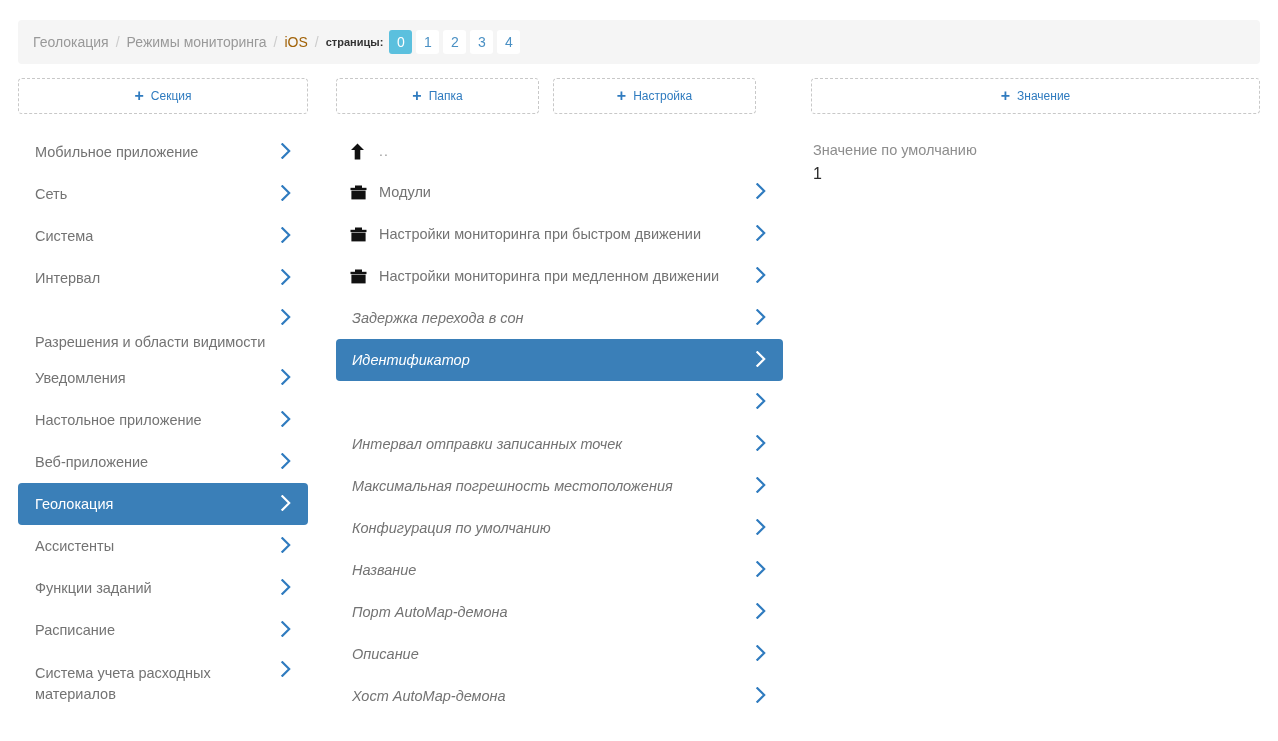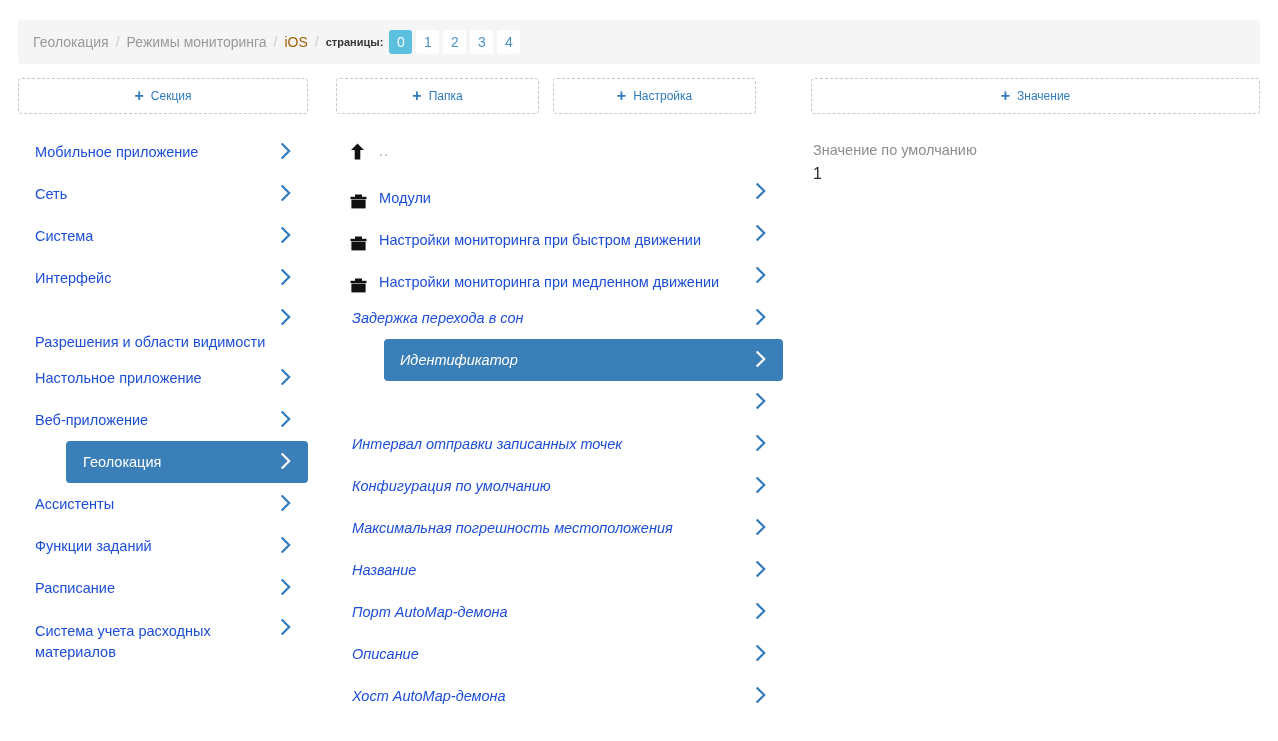--- a/index.html
+++ b/index.html
@@ -113,45 +113,45 @@
     display: flex;
     align-items: center;
     min-height: 42px;
     padding: 4px 14px 4px 16px;
     border-radius: 4px;
     cursor: pointer;
     user-select: none;
   }
   .row .row-text {
     font-size: 14.5px;
-    color: #1d4ed8;
+    color: #737373;
     line-height: 21px;
     flex: 1;
     padding-right: 18px;
   }
   .row .chev {
     position: absolute;
     right: 16px;
     top: 12px;
     width: 12px; height: 16px;
     color: #2f7bbf;
     display: block;
   }
-  .row.selected { background: #3a7fb8; margin-left: 48px; }
+  .row.selected { background: #3a7fb8; }
   .row.selected .row-text { color: #ffffff; }
   .row.selected .chev { color: #ffffff; }
 
   .row.two-line { min-height: 58px; align-items: flex-end; padding-top: 9px; }
   .row.two-line .chev { top: 10px; }
 
   
   .col-sections .row { margin-bottom: 0px; }
 
   
-  .row.has-icon { padding-left: 14px; align-items: flex-end; }
+  .row.has-icon { padding-left: 14px; }
   .icon-slot {
     width: 29px;
     flex: 0 0 29px;
     display: flex;
     align-items: center;
     color: #111111;
   }
   .row.no-icon .row-text { padding-left: 1px; }
   .tree-row-indent { padding-left: 15px; font-style: italic; }
 
@@ -227,27 +227,33 @@
               <path d="M2.2 1.3 L9.4 8.5 L2.2 15.7" fill="none" stroke="currentColor" stroke-width="2.3" stroke-linecap="square" stroke-linejoin="miter"></path>
             </svg>
           </div>
           <div class="row no-icon">
             <span class="row-text">Система</span>
             <svg class="chev" width="12" height="17" viewBox="0 0 12 17" aria-hidden="true">
               <path d="M2.2 1.3 L9.4 8.5 L2.2 15.7" fill="none" stroke="currentColor" stroke-width="2.3" stroke-linecap="square" stroke-linejoin="miter"></path>
             </svg>
           </div>
           <div class="row no-icon">
-            <span class="row-text">Интерфейс</span>
+            <span class="row-text">Интервал</span>
             <svg class="chev" width="12" height="17" viewBox="0 0 12 17" aria-hidden="true">
               <path d="M2.2 1.3 L9.4 8.5 L2.2 15.7" fill="none" stroke="currentColor" stroke-width="2.3" stroke-linecap="square" stroke-linejoin="miter"></path>
             </svg>
           </div>
           <div class="row no-icon two-line">
             <span class="row-text">Разрешения и области видимости</span>
+            <svg class="chev" width="12" height="17" viewBox="0 0 12 17" aria-hidden="true">
+              <path d="M2.2 1.3 L9.4 8.5 L2.2 15.7" fill="none" stroke="currentColor" stroke-width="2.3" stroke-linecap="square" stroke-linejoin="miter"></path>
+            </svg>
+          </div>
+          <div class="row no-icon">
+            <span class="row-text">Уведомления</span>
             <svg class="chev" width="12" height="17" viewBox="0 0 12 17" aria-hidden="true">
               <path d="M2.2 1.3 L9.4 8.5 L2.2 15.7" fill="none" stroke="currentColor" stroke-width="2.3" stroke-linecap="square" stroke-linejoin="miter"></path>
             </svg>
           </div>
           <div class="row no-icon">
             <span class="row-text">Настольное приложение</span>
             <svg class="chev" width="12" height="17" viewBox="0 0 12 17" aria-hidden="true">
               <path d="M2.2 1.3 L9.4 8.5 L2.2 15.7" fill="none" stroke="currentColor" stroke-width="2.3" stroke-linecap="square" stroke-linejoin="miter"></path>
             </svg>
           </div>
@@ -368,27 +374,27 @@
                 <path d="M2.2 1.3 L9.4 8.5 L2.2 15.7" fill="none" stroke="currentColor" stroke-width="2.3" stroke-linecap="square" stroke-linejoin="miter"></path>
               </svg>
             </div>
             <div class="row no-icon tree-row-indent">
               <span class="row-text">Интервал отправки записанных точек</span>
               <svg class="chev" width="12" height="17" viewBox="0 0 12 17" aria-hidden="true">
                 <path d="M2.2 1.3 L9.4 8.5 L2.2 15.7" fill="none" stroke="currentColor" stroke-width="2.3" stroke-linecap="square" stroke-linejoin="miter"></path>
               </svg>
             </div>
             <div class="row no-icon tree-row-indent">
+              <span class="row-text">Максимальная погрешность местоположения</span>
+              <svg class="chev" width="12" height="17" viewBox="0 0 12 17" aria-hidden="true">
+                <path d="M2.2 1.3 L9.4 8.5 L2.2 15.7" fill="none" stroke="currentColor" stroke-width="2.3" stroke-linecap="square" stroke-linejoin="miter"></path>
+              </svg>
+            </div>
+            <div class="row no-icon tree-row-indent">
               <span class="row-text">Конфигурация по умолчанию</span>
-              <svg class="chev" width="12" height="17" viewBox="0 0 12 17" aria-hidden="true">
-                <path d="M2.2 1.3 L9.4 8.5 L2.2 15.7" fill="none" stroke="currentColor" stroke-width="2.3" stroke-linecap="square" stroke-linejoin="miter"></path>
-              </svg>
-            </div>
-            <div class="row no-icon tree-row-indent">
-              <span class="row-text">Максимальная погрешность местоположения</span>
               <svg class="chev" width="12" height="17" viewBox="0 0 12 17" aria-hidden="true">
                 <path d="M2.2 1.3 L9.4 8.5 L2.2 15.7" fill="none" stroke="currentColor" stroke-width="2.3" stroke-linecap="square" stroke-linejoin="miter"></path>
               </svg>
             </div>
             <div class="row no-icon tree-row-indent">
               <span class="row-text">Название</span>
               <svg class="chev" width="12" height="17" viewBox="0 0 12 17" aria-hidden="true">
                 <path d="M2.2 1.3 L9.4 8.5 L2.2 15.7" fill="none" stroke="currentColor" stroke-width="2.3" stroke-linecap="square" stroke-linejoin="miter"></path>
               </svg>
             </div>

